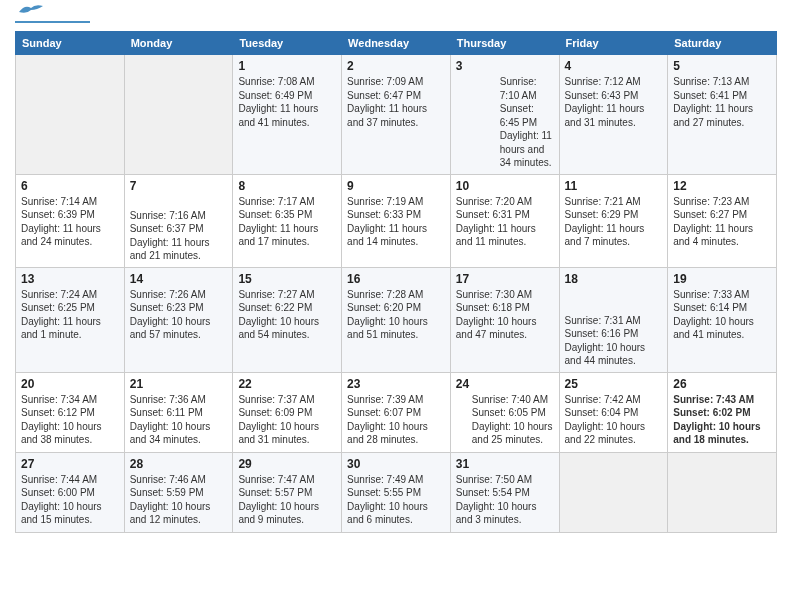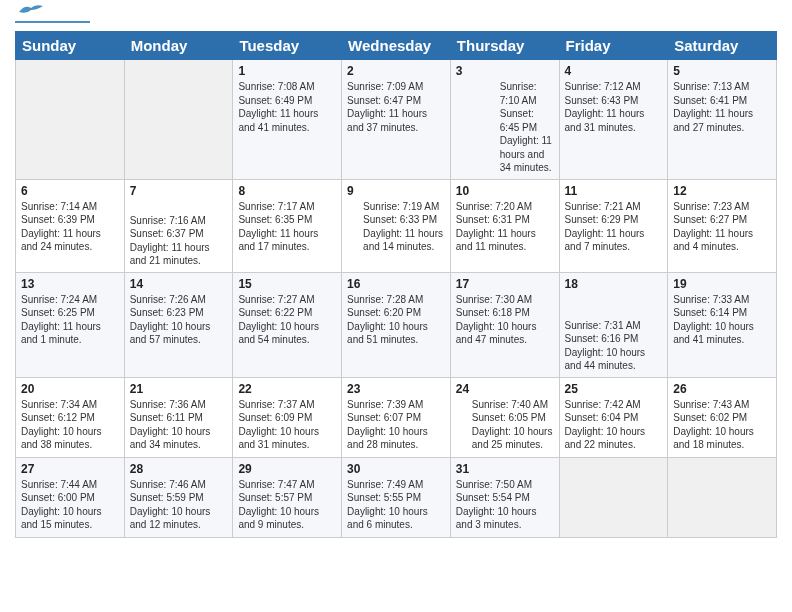--- a/index.html
+++ b/index.html
@@ -54,21 +54,21 @@
       font-weight: normal;
     }
     table {
       width: 100%;
       border-collapse: collapse;
       table-layout: fixed;
     }
     thead tr th {
       background: #2d6fad;
       color: #fff;
-      font-size: 15px;
+      font-size: 11px;
       font-weight: bold;
       padding: 5px 6px;
       text-align: left;
       border: 1px solid #2d6fad;
     }
     tbody tr td {
       border: 1px solid #ccc;
       vertical-align: top;
       padding: 4px 5px;
       font-size: 10.5px;
@@ -180,21 +180,21 @@
 Daylight: 11 hours and 21 minutes.</div>
           </td>
           <td>
             <span class="day-number">8</span>
             <div class="day-info" style="white-space: pre-line;">Sunrise: 7:17 AM
 Sunset: 6:35 PM
 Daylight: 11 hours and 17 minutes.</div>
           </td>
           <td>
             <span class="day-number">9</span>
-            <div class="day-info" style="white-space: pre-line; margin-left: 16px;">Sunrise: 7:19 AM
+            <div class="day-info" style="white-space: pre-line;">Sunrise: 7:19 AM
 Sunset: 6:33 PM
 Daylight: 11 hours and 14 minutes.</div>
           </td>
           <td>
             <span class="day-number">10</span>
             <div class="day-info" style="white-space: pre-line;">Sunrise: 7:20 AM
 Sunset: 6:31 PM
 Daylight: 11 hours and 11 minutes.</div>
           </td>
           <td>
@@ -286,21 +286,21 @@
 Daylight: 10 hours and 25 minutes.</div>
           </td>
           <td>
             <span class="day-number">25</span>
             <div class="day-info" style="white-space: pre-line;">Sunrise: 7:42 AM
 Sunset: 6:04 PM
 Daylight: 10 hours and 22 minutes.</div>
           </td>
           <td>
             <span class="day-number">26</span>
-            <div class="day-info" style="white-space: pre-line;">Sunrise: 7:43 AM
+            <div class="day-info" style="white-space: pre-line; font-weight: bold;">Sunrise: 7:43 AM
 Sunset: 6:02 PM
 Daylight: 10 hours and 18 minutes.</div>
           </td>
         </tr>
         <tr>
           <td>
             <span class="day-number">27</span>
             <div class="day-info" style="white-space: pre-line;">Sunrise: 7:44 AM
 Sunset: 6:00 PM
 Daylight: 10 hours and 15 minutes.</div>

